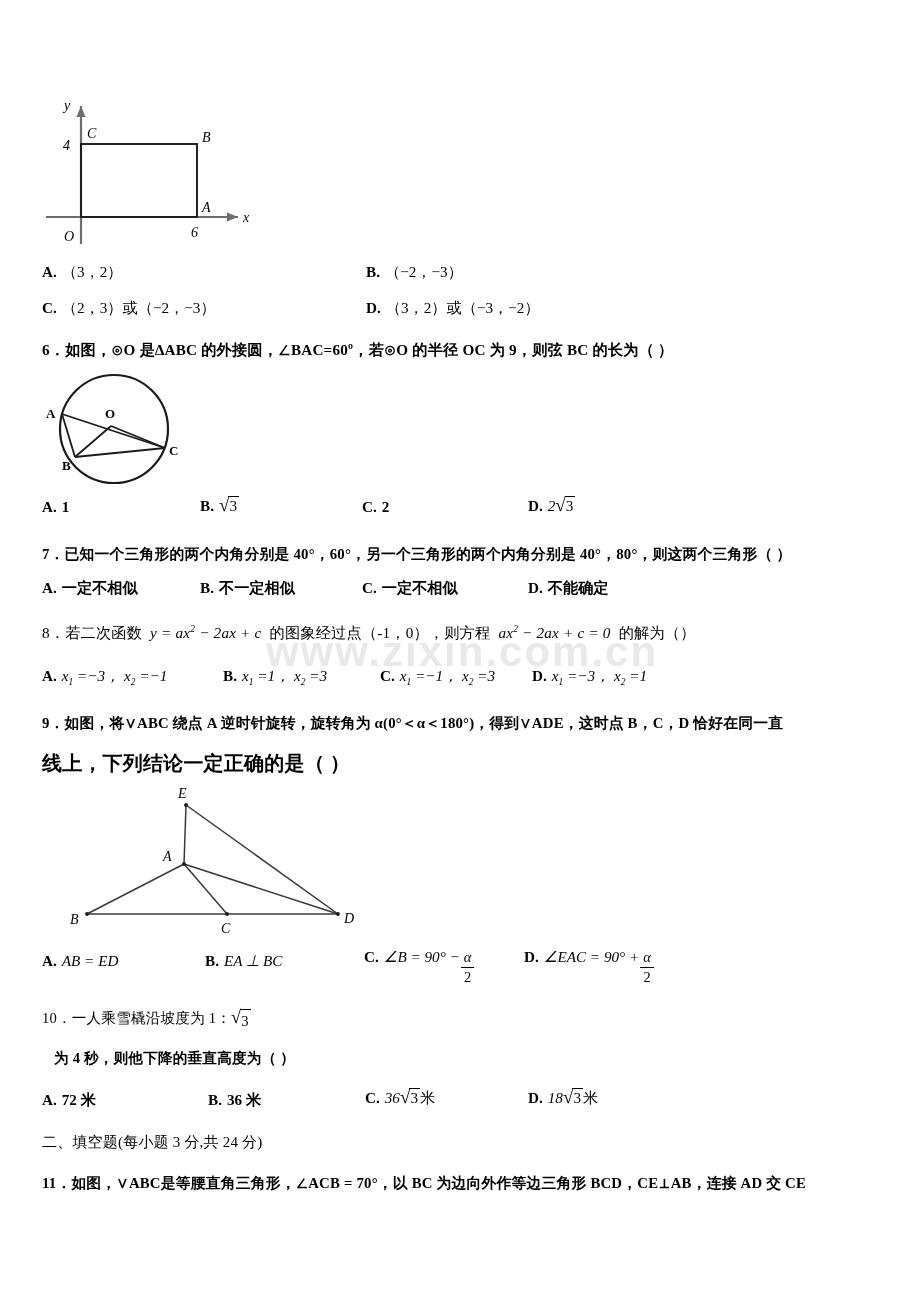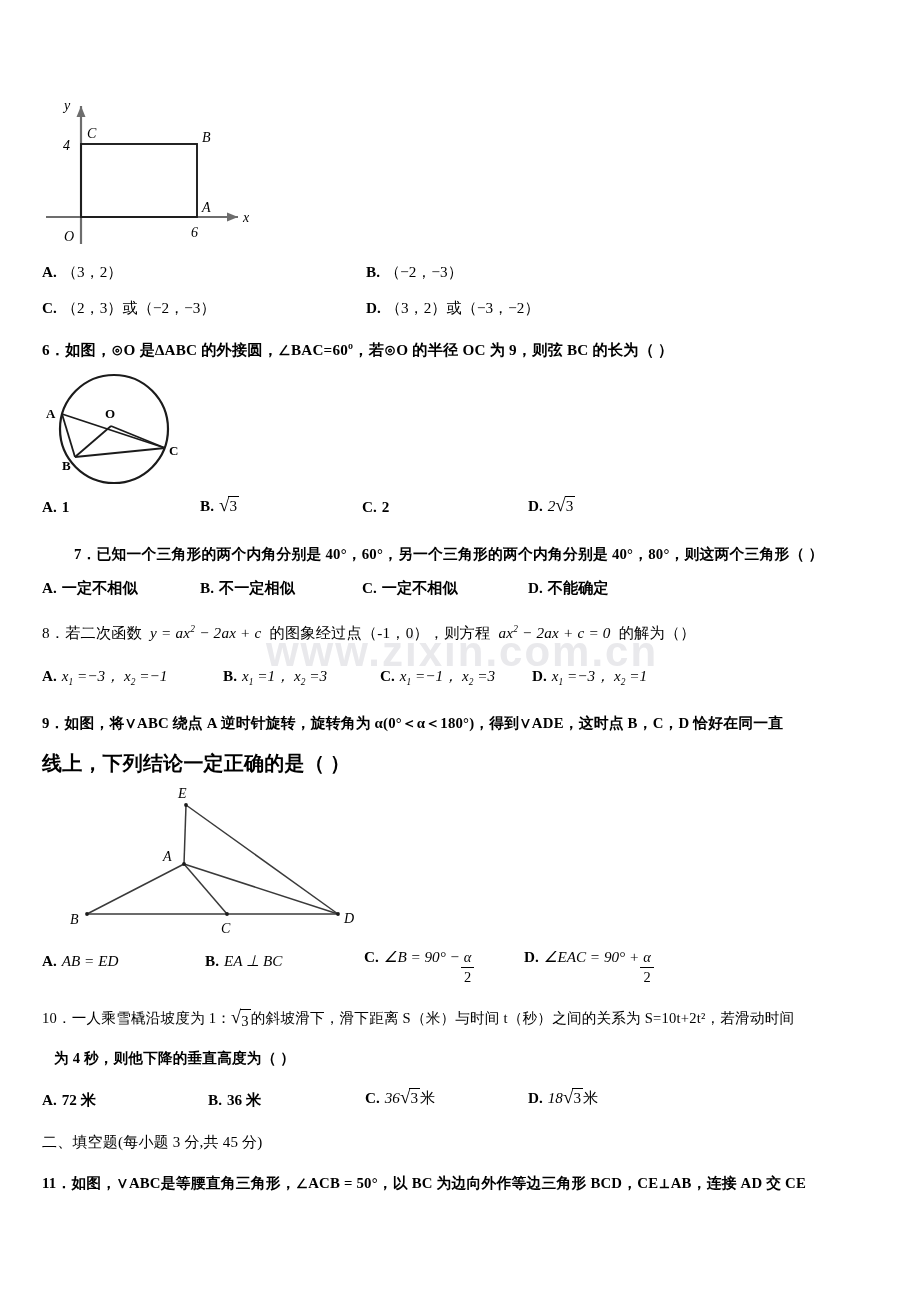--- a/index.html
+++ b/index.html
@@ -195,21 +195,21 @@
       <span class="opt">
         <span class="lbl">D.</span>
         <span class="it">2</span>
         <span class="sqrt">
             <span class="rad">√</span>
             <span class="rand">3</span>
           </span>
       </span>
     </div>
 
-    <div class="qline cn" style="left:42px; top:543px; font-size:14.8px;margin-left:32px;">7．已知一个三角形的两个内角分别是 40°，60°，另一个三角形的两个内角分别是 40°，80°，则这两个三角形（      ）</div>
+    <div class="qline cn" style="left:42px; top:543px; font-size:14.8px;">7．已知一个三角形的两个内角分别是 40°，60°，另一个三角形的两个内角分别是 40°，80°，则这两个三角形（      ）</div>
     <div class="opt-row" style="left:42px; top:578px;">
       <span class="opt">
           <span class="lbl">A.</span>
           <span class="bold">一定不相似</span>
         </span>
     </div>
     <div class="opt-row" style="left:200px; top:578px;">
       <span class="opt">
           <span class="lbl">B.</span>
           <span class="bold">不一定相似</span>
@@ -316,21 +316,21 @@
           <span class="num">α</span>
           <span class="den">2</span>
         </span>
       </span>
     </div>
 
     <div class="qline" style="left:42px; top:1007px; font-size:14.6px;">
       <span class="cn">10．一人乘雪橇沿坡度为 1：</span><span class="sqrt">
           <span class="rad">√</span>
           <span class="rand">3</span>
-        </span><span class="cn">的斜坡滑下，滑下距离 S（米）与时间 t（秒）之间的关系为 S=10t+2t²，若滑动时间</span>
+        </span>
     </div>
     <div class="qline cn" style="left:42px; top:1047px; font-size:14.6px;margin-left:12px;">为 4 秒，则他下降的垂直高度为（      ）</div>
 
     <div class="opt-row" style="left:42px; top:1090px;">
       <span class="opt">
           <span class="lbl">A.</span>
           <span class="bold">72 米</span>
         </span>
     </div>
     <div class="opt-row" style="left:208px; top:1090px;">
@@ -355,18 +355,18 @@
         <span class="lbl">D.</span>
         <span class="it">18</span>
         <span class="sqrt">
             <span class="rad">√</span>
             <span class="rand">3</span>
           </span>
         <span class="cn">米</span>
       </span>
     </div>
 
-    <div class="qline" style="left:42px; top:1131px; font-size:15px;">二、填空题(每小题 3 分,共 45 分)</div>
-
-    <div class="qline cn" style="left:42px; top:1172px; font-size:14.8px;">11．如图，∨ABC是等腰直角三角形，∠ACB = 50°，以 BC 为边向外作等边三角形 BCD，CE⊥AB，连接 AD 交 CE</div>
+    <div class="qline" style="left:42px; top:1131px; font-size:15px;">二、填空题(每小题 3 分,共 24 分)</div>
+
+    <div class="qline cn" style="left:42px; top:1172px; font-size:14.8px;">11．如图，∨ABC是等腰直角三角形，∠ACB = 70°，以 BC 为边向外作等边三角形 BCD，CE⊥AB，连接 AD 交 CE</div>
 
   </div>
 </div>
 
 </body></html>

